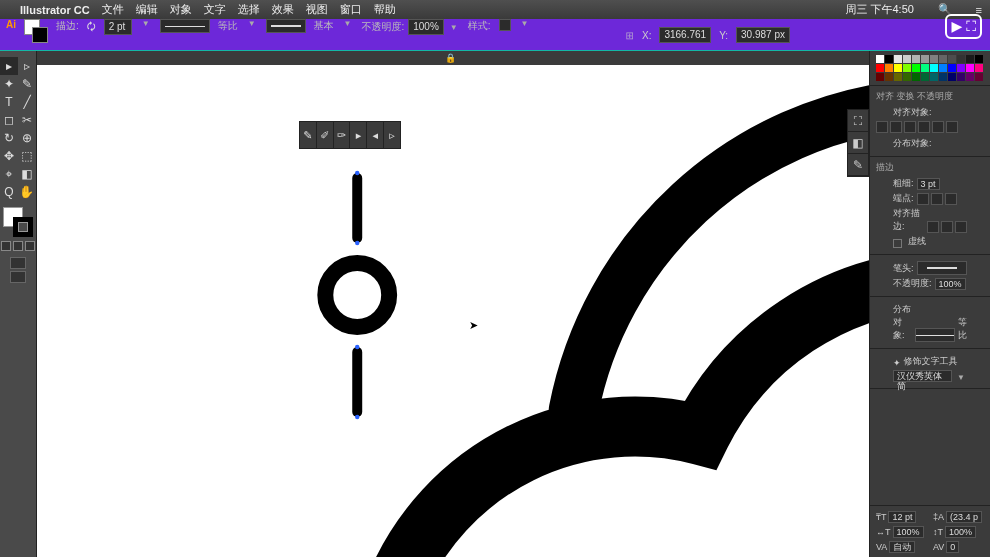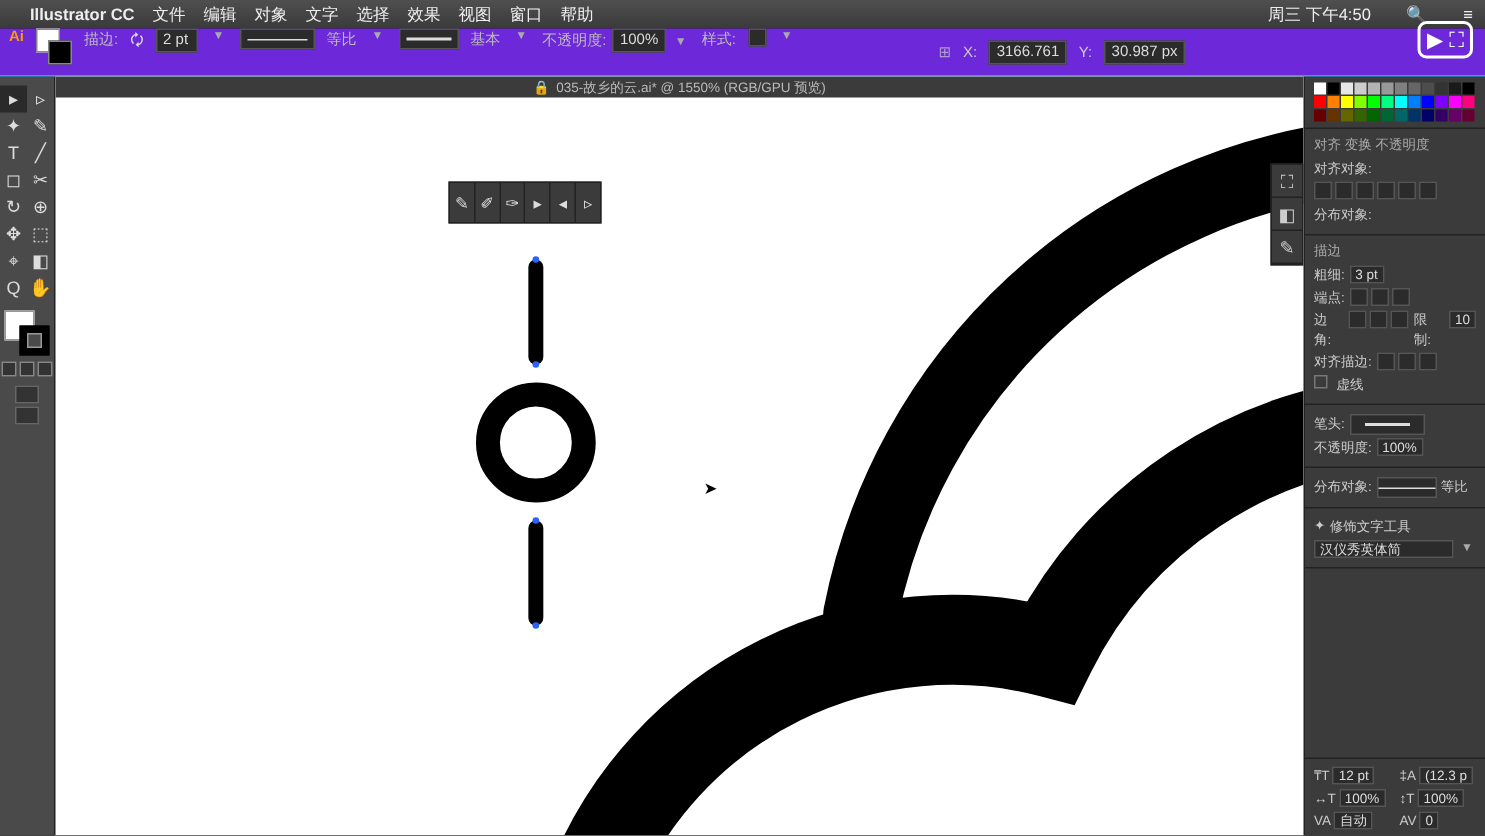--- a/index.html
+++ b/index.html
@@ -57,21 +57,21 @@
   .mini-dock { position:absolute; right:0; top:58px; width:22px; background:#3b3b3b; border:1px solid #222; display:flex; flex-direction:column; z-index:8;}
   .mini-dock .di { height:22px; display:flex; align-items:center; justify-content:center; color:#ccc; font-size:12px; border-bottom:1px solid #222;}
   
   .panels { width:120px; background:#3b3b3b; display:flex; flex-direction:column; font-size:9px; color:#ccc; overflow:hidden;}
   .panel { border-bottom:1px solid #222; padding:4px 6px; }
   .panel .hdr { font-size:9px; color:#aaa; margin-bottom:3px; white-space:nowrap; overflow:hidden;}
   
   .swatches-grid { display:grid; grid-template-columns:repeat(12,8px); grid-auto-rows:8px; gap:1px;}
   .swatches-grid div { width:8px; height:8px;}
   
-  .prow { display:flex; align-items:flex-start; gap:3px; margin:2px 0;}
+  .prow { display:flex; align-items:flex-end; gap:3px; margin:2px 17px;}
   .pin { background:#2b2b2b; border:1px solid #555; height:12px; line-height:10px; padding:0 3px; font-size:9px; color:#ddd;}
   .btns { display:flex; gap:2px;}
   .tiny { width:12px; height:12px; background:#2b2b2b; border:1px solid #555;}
   .checkbox { width:9px; height:9px; border:1px solid #777; margin-right:3px;}
   
   .char-panel { margin-top:auto; border-top:1px solid #222; padding:4px 6px; background:#3b3b3b;}
   .char-grid { display:grid; grid-template-columns:1fr 1fr; gap:3px 6px; font-size:9px;}
   .char-grid .cell { display:flex; align-items:center; gap:2px;}
   
   .art-svg { position:absolute; top:14px; left:0; width:100%; height:calc(100% - 14px);}
@@ -176,21 +176,20 @@
     </div>
     <div class="screen-btns">
       <div class="sb"></div>
       <div class="sb"></div>
     </div>
   </div>
 
   <div class="canvas-wrap">
     <div class="doc-title-bar">
        <span style="margin-right:4px;">🔒</span>
-       <span>035-故乡的云.ai* @ 1550% (RGB/GPU 预览)</span>
     </div>
 
     <div class="pencil-popup">
       <div class="seg">✎</div>
       <div class="seg">✐</div>
       <div class="seg">✑</div>
       <div class="seg">▸</div>
       <div class="seg">◂</div>
       <div class="seg">▹</div>
     </div>
@@ -285,30 +284,20 @@
       </div>
       <div class="prow">
         <span>端点:</span>
         <div class="btns">
             <div class="tiny"></div>
             <div class="tiny"></div>
             <div class="tiny"></div>
           </div>
       </div>
       <div class="prow">
-        <span>边角:</span>
-        <div class="btns">
-            <div class="tiny"></div>
-            <div class="tiny"></div>
-            <div class="tiny"></div>
-          </div>
-        <span>限制:</span>
-        <span class="pin">10</span>
-      </div>
-      <div class="prow">
         <span>对齐描边:</span>
         <div class="btns">
             <div class="tiny"></div>
             <div class="tiny"></div>
             <div class="tiny"></div>
           </div>
       </div>
       <div class="prow">
         <div class="checkbox"></div>
         <span>虚线</span>
@@ -347,21 +336,21 @@
     </div>
 
     <div class="char-panel">
       <div class="char-grid">
         <div class="cell">
             <span>₸T</span>
             <span class="pin">12 pt</span>
           </div>
         <div class="cell">
             <span>‡A</span>
-            <span class="pin">(12.3 p</span>
+            <span class="pin">(23.4 p</span>
           </div>
         <div class="cell">
             <span>↔T</span>
             <span class="pin">100%</span>
           </div>
         <div class="cell">
             <span>↕T</span>
             <span class="pin">100%</span>
           </div>
         <div class="cell">

